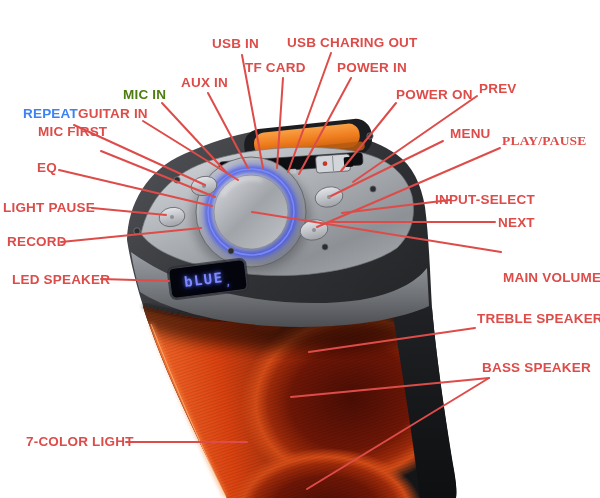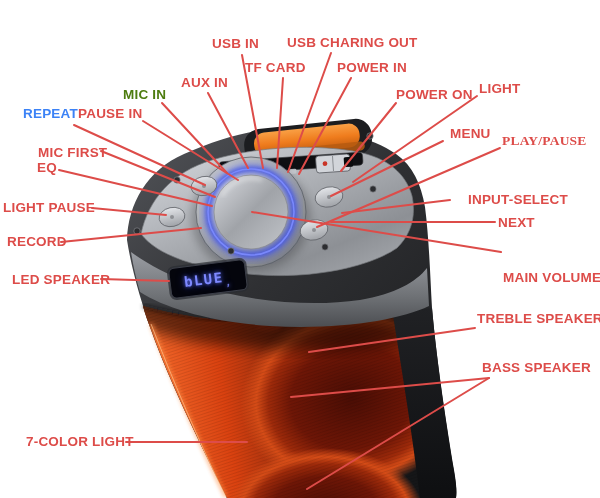--- a/index.html
+++ b/index.html
@@ -206,32 +206,32 @@
       <span class="led-artifact">,</span>
 </div>
 
 <div id="labels">
       <div class="callout-label" style="left: 212px; top: 36px; color: rgb(221, 76, 73);">USB IN</div>
       <div class="callout-label" style="left: 287px; top: 35px; color: rgb(221, 76, 73);">USB CHARING OUT</div>
       <div class="callout-label" style="left: 245px; top: 60px; color: rgb(221, 76, 73);">TF CARD</div>
       <div class="callout-label" style="left: 337px; top: 60px; color: rgb(221, 76, 73);">POWER IN</div>
       <div class="callout-label" style="left: 181px; top: 75px; color: rgb(221, 76, 73);">AUX IN</div>
       <div class="callout-label" style="left: 123px; top: 87px; color: #4d7c0f;">MIC IN</div>
-      <div class="callout-label" style="left: 78px; top: 106px; color: rgb(221, 76, 73);">PAUSE IN</div>
+      <div class="callout-label" style="left: 78px; top: 106px; color: rgb(221, 76, 73);">GUITAR IN</div>
       <div class="callout-label" style="left: 384px; top: 87px; color: rgb(221, 76, 73); margin-left: 12px;">POWER ON</div>
-      <div class="callout-label" style="left: 479px; top: 81px; color: rgb(221, 76, 73);">LIGHT</div>
+      <div class="callout-label" style="left: 479px; top: 81px; color: rgb(221, 76, 73);">PREV</div>
       <div class="callout-label" style="left: 450px; top: 126px; color: rgb(221, 76, 73);">MENU</div>
       <div class="callout-label" style="left: 502px; top: 133px; color: rgb(221, 76, 73); font-family: Liberation Serif, serif;">PLAY/PAUSE</div>
       <div class="callout-label" style="left: 23px; top: 106px; color: #3b82f6;">REPEAT</div>
-      <div class="callout-label" style="left: 38px; top: 145px; color: rgb(221, 76, 73);">MIC FIRST</div>
+      <div class="callout-label" style="left: 38px; top: 124px; color: rgb(221, 76, 73);">MIC FIRST</div>
       <div class="callout-label" style="left: 37px; top: 160px; color: rgb(221, 76, 73);">EQ</div>
       <div class="callout-label" style="left: 3px; top: 200px; color: rgb(221, 76, 73);">LIGHT PAUSE</div>
       <div class="callout-label" style="left: 7px; top: 234px; color: rgb(221, 76, 73);">RECORD</div>
       <div class="callout-label" style="left: 12px; top: 272px; color: rgb(221, 76, 73);">LED SPEAKER</div>
-      <div class="callout-label" style="left: 468px; top: 192px; color: rgb(221, 76, 73);">INPUT-SELECT</div>
+      <div class="callout-label" style="left: 435px; top: 192px; color: rgb(221, 76, 73);">INPUT-SELECT</div>
       <div class="callout-label" style="left: 498px; top: 215px; color: rgb(221, 76, 73);">NEXT</div>
       <div class="callout-label" style="left: 503px; top: 246px; color: rgb(221, 76, 73); margin-top: 24px;">MAIN VOLUME</div>
       <div class="callout-label" style="left: 477px; top: 311px; color: rgb(221, 76, 73);">TREBLE SPEAKER</div>
       <div class="callout-label" style="left: 482px; top: 360px; color: rgb(221, 76, 73);">BASS SPEAKER</div>
       <div class="callout-label" style="left: 26px; top: 434px; color: rgb(221, 76, 73);">7-COLOR LIGHT</div>
     </div>
 
 </div>
 
 </body></html>

